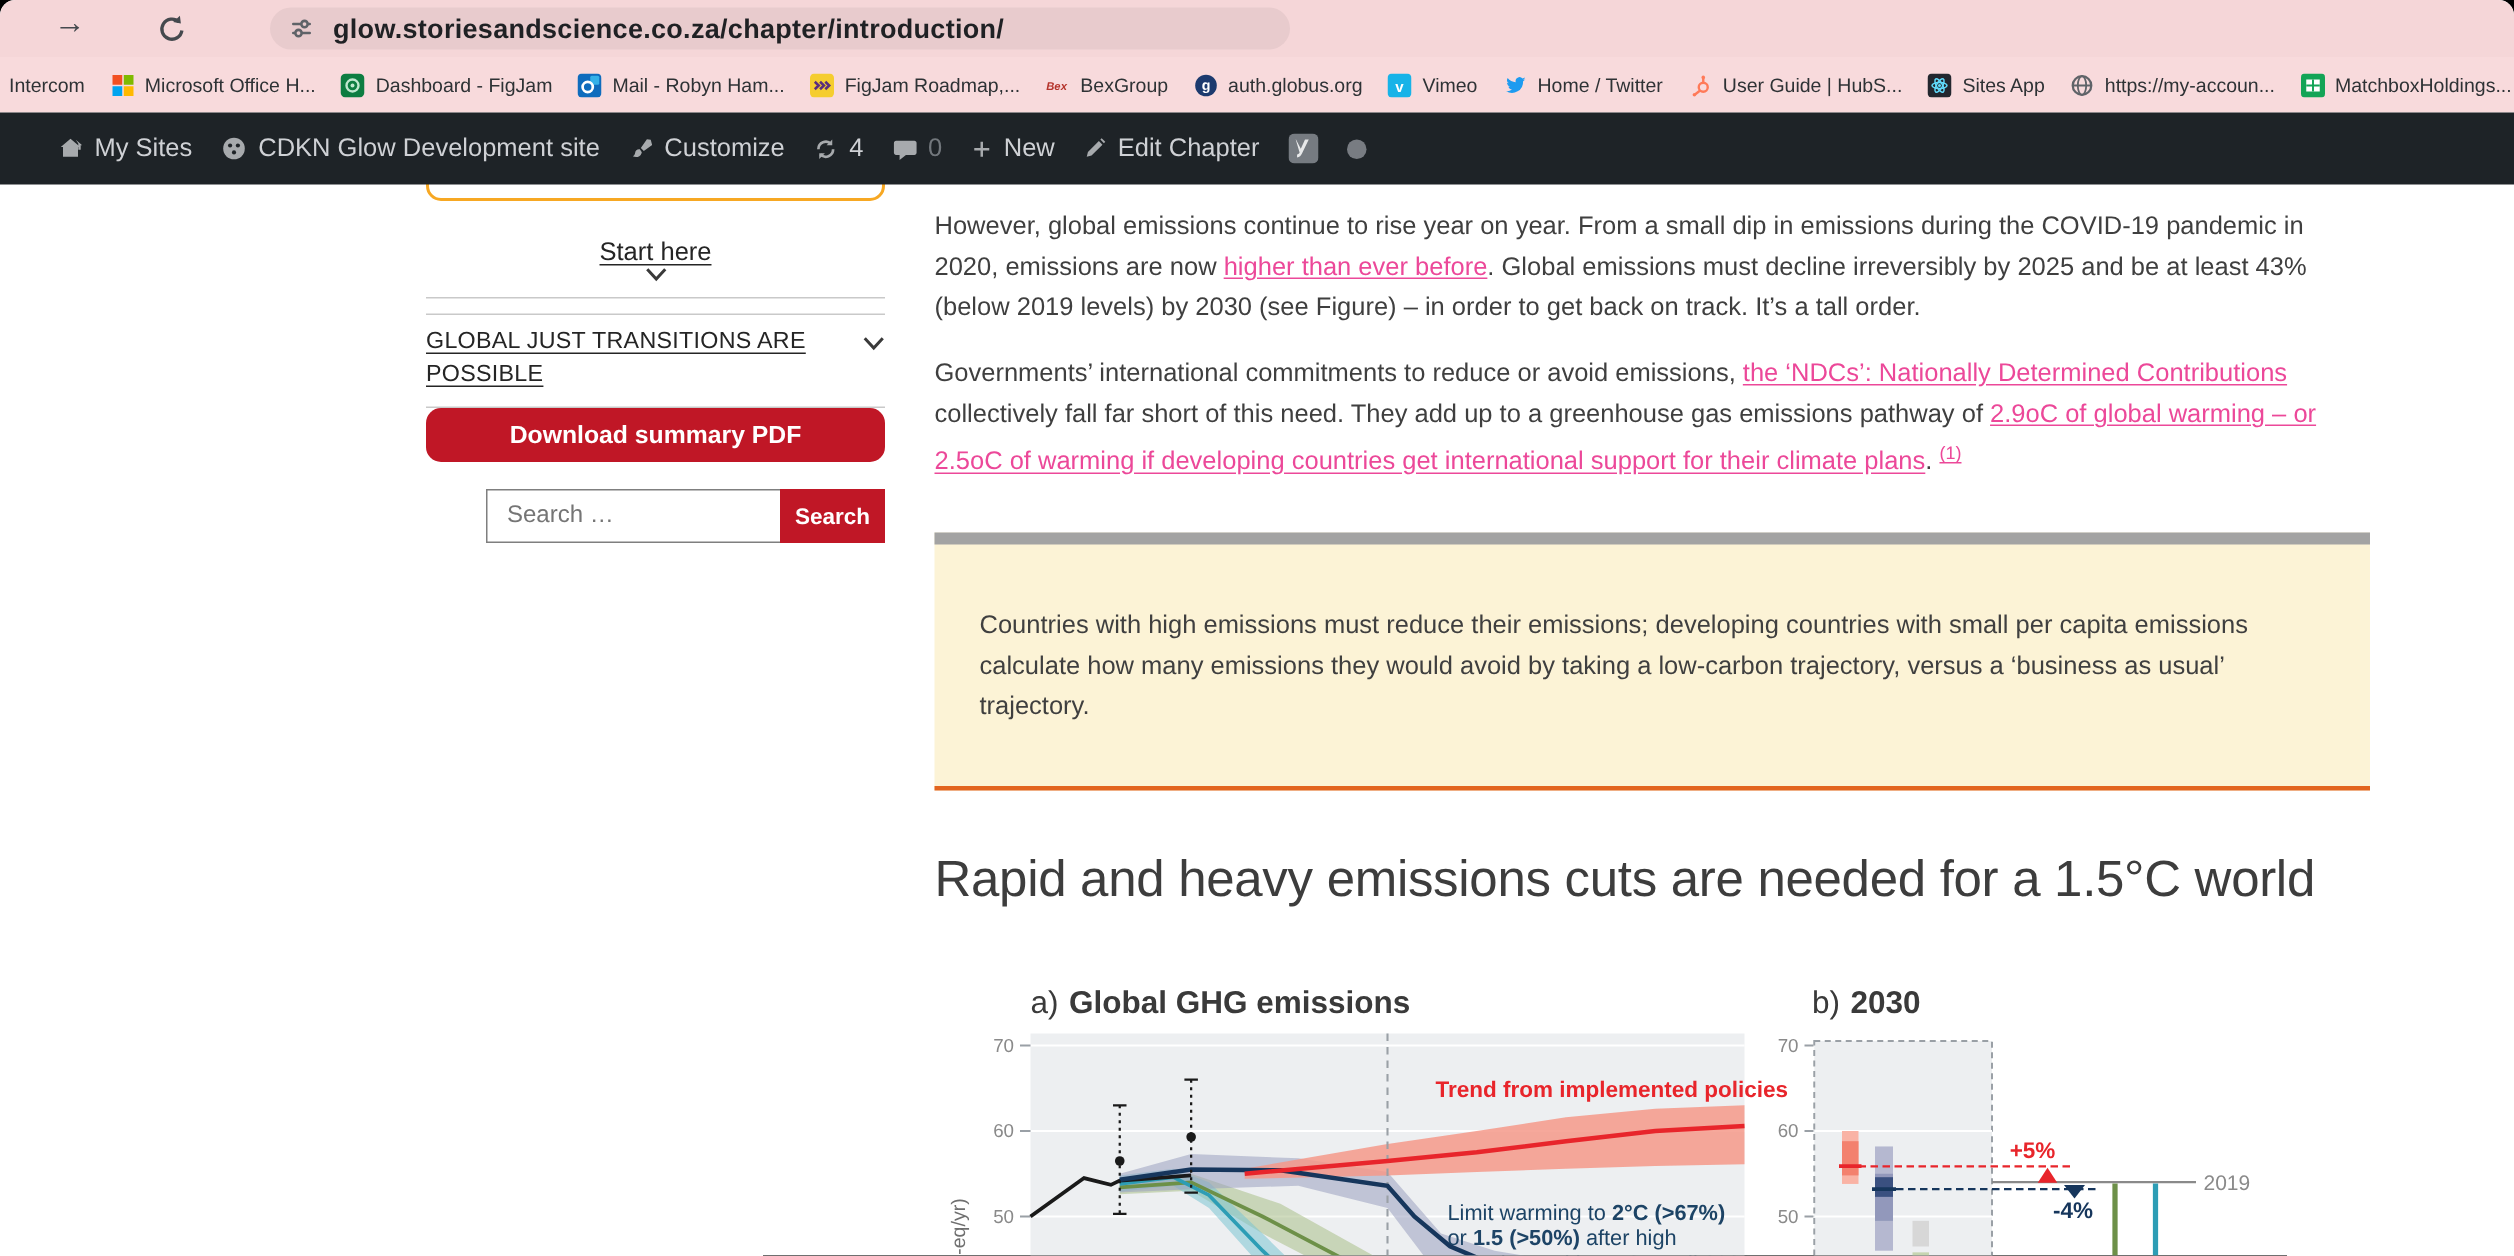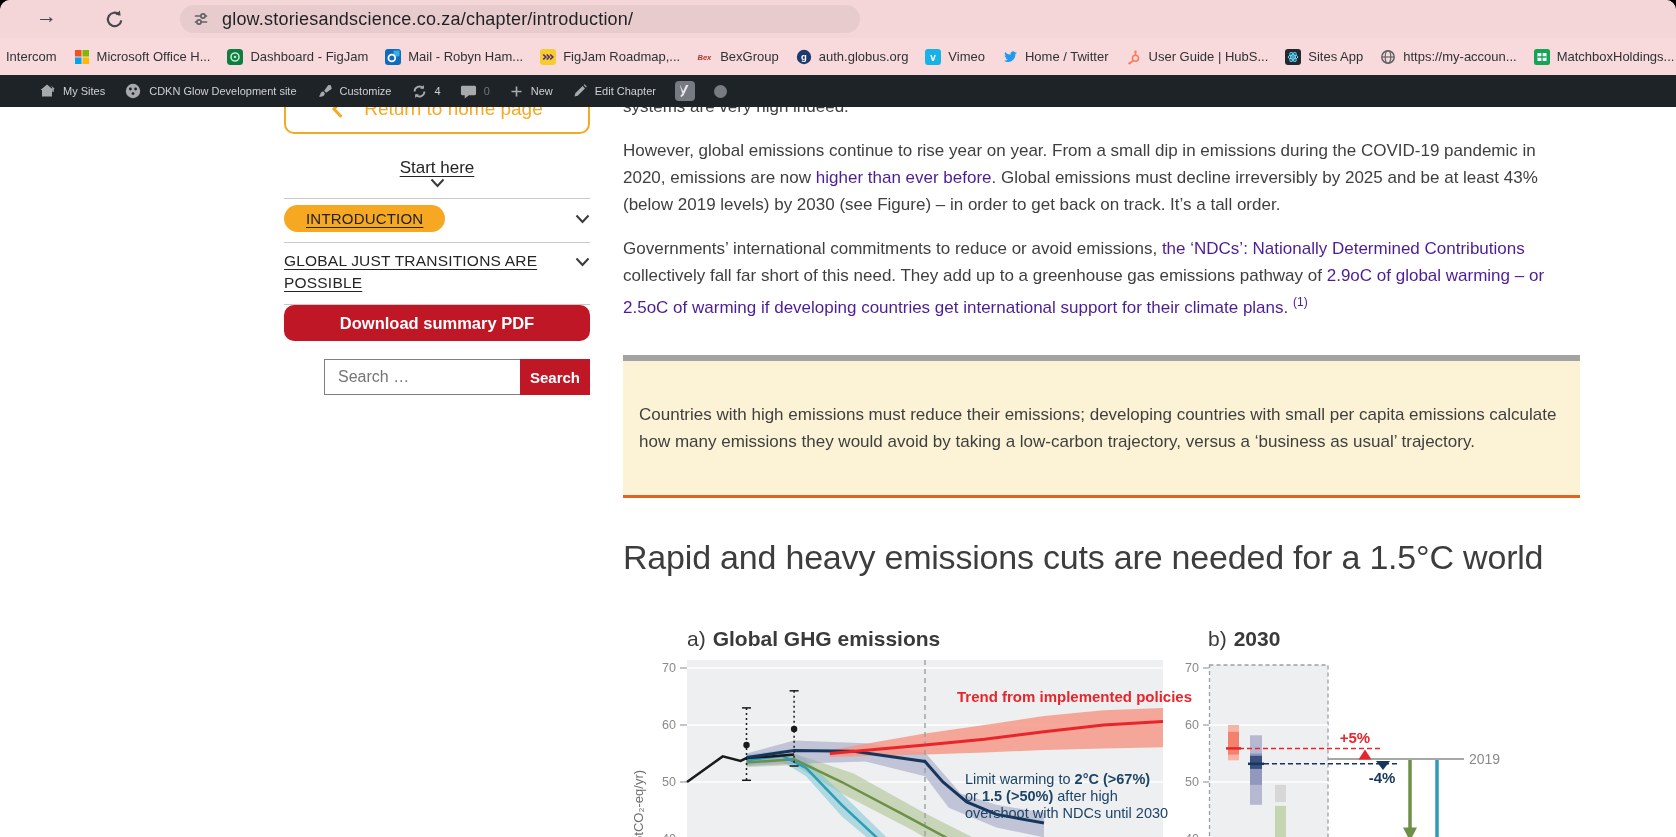--- a/index.html
+++ b/index.html
@@ -2,30 +2,30 @@
 <html><head>
 <meta charset="utf-8">
 <style>
   html,body{margin:0;padding:0;background:#000;font-family:"Liberation Sans",sans-serif;}
   #screen{position:relative;width:1676px;height:837px;background:#fff;overflow:hidden;border-radius:10px 10px 0 0;}
 
   
   .topbar{position:absolute;top:0;left:0;right:0;height:38px;background:#f5d6d8;border-radius:10px 10px 0 0;z-index:30;}
   .nav-fwd{position:absolute;left:36px;top:4px;font-size:21px;color:#45494e;}
   .nav-reload{position:absolute;left:103px;top:8px;}
-  .urlpill{position:absolute;left:180px;top:5px;width:680px;height:28px;border-radius:14px;background:#e8cbcd;display:flex;align-items:center;padding:0 13px;box-sizing:border-box;}
+  .urlpill{position:absolute;left:180px;top:5px;width:680px;height:28px;border-radius:14px;background:#e8cbcd;display:flex;align-items:center;padding:0 13px;box-sizing:border-box;font-weight:bold;}
   .url-text{font-size:18px;color:#1f2124;margin-left:13px;letter-spacing:.2px;white-space:nowrap;}
 
   
   .bmbar{position:absolute;top:38px;left:0;right:0;height:37px;background:#f8dadc;z-index:30;display:flex;align-items:center;padding-left:6px;gap:17px;overflow:hidden;}
   .bm{display:flex;align-items:center;gap:7px;font-size:13px;color:#2e3235;white-space:nowrap;text-align:right;}
   .bm svg{width:16px;height:16px;flex:none;display:block;}
 
   
-  .adminbar{position:absolute;top:75px;left:0;right:0;height:32px;background:#1e2327;z-index:30;display:flex;align-items:center;padding-left:38px;color:#cfd1d5;font-size:11px;}
+  .adminbar{position:absolute;top:75px;left:0;right:0;height:48px;background:#1e2327;z-index:30;display:flex;align-items:center;padding-left:38px;color:#cfd1d5;font-size:17px;}
   .ab-item{display:flex;align-items:center;gap:7px;margin-right:19px;white-space:nowrap;}
   .ab-item svg{display:block;}
   .ab-count-dim{color:#72777c;}
   .ab-dot{width:13px;height:13px;border-radius:50%;background:#787c82;}
 
   
   .sidebar{position:absolute;left:284px;top:84px;width:306px;z-index:5;}
   .return-btn{height:46px;border:2px solid #f7a823;border-radius:10px;background:#fff;display:flex;align-items:center;justify-content:center;gap:21px;color:#f7a823;font-size:19px;cursor:pointer;}
   .nav-row{display:flex;align-items:center;justify-content:space-between;cursor:pointer;}
   .nav-row.first{margin-top:24px;flex-direction:column;}
@@ -39,23 +39,23 @@
   .search-row{margin-top:18px;display:flex;height:36px;}
   .search-input{flex:1;border:1px solid #7f7f7f;border-right:none;padding:0 13px;font-size:16px;color:#444;font-family:"Liberation Sans",sans-serif;outline:none;background:#fff;min-width:0;margin-left:40px;}
   .search-btn{width:70px;background:#c01726;color:#fff;border:none;font-size:15px;font-weight:bold;font-family:"Liberation Sans",sans-serif;cursor:pointer;}
 
   
   .content{position:absolute;left:623px;top:0;width:957px;z-index:5;color:#3f3f3f;}
   .body-text{font-size:17px;line-height:27px;}
   .clipped-line{margin-top:93px;}
   .para1{margin-top:17px;}
   .para2{margin-top:13px;}
-  .lnk{color:#4c1d95;text-underline-offset:2px;text-align:center;}
+  .lnk{color:#ec4899;text-decoration:underline;text-underline-offset:2px;text-align:center;}
   .ref-sup{font-size:12px;}
-  .callout{margin-top:34px;background:#fcf3d6;border-top:6px solid #a3a3a3;border-bottom:3px solid #e2641f;padding:40px 16px;box-sizing:border-box;}
+  .callout{margin-top:34px;background:#fcf3d6;border-top:8px solid #a3a3a3;border-bottom:3px solid #e2641f;padding:40px 30px;box-sizing:border-box;}
   .callout p{margin:0;font-size:17px;line-height:27px;color:#3f3f3f;}
   .h2{margin-top:37px;font-size:34px;line-height:44px;color:#3d3d3d;font-weight:normal;letter-spacing:-.2px;}
   .figure{margin-top:31px;display:block;}
   .figure text{font-family:"Liberation Sans",sans-serif;}
 </style>
 </head>
 <body>
 
 <div id="screen">
 
@@ -259,26 +259,20 @@
     </div>
 
     <div class="nav-row first">
       <span class="nav-link">Start here</span>
       <svg width="15" height="10" viewBox="0 0 15 10">
           <path d="M1.5 1.5 7.5 8l6-6.5" fill="none" stroke="#3a3a3a" stroke-width="2"></path>
         </svg>
     </div>
     <hr class="sb-hr">
 
-    <div class="nav-row intro-row">
-      <span class="intro-pill"><span>INTRODUCTION</span></span>
-      <svg width="15" height="10" viewBox="0 0 15 10">
-          <path d="M1.5 1.5 7.5 8l6-6.5" fill="none" stroke="#3a3a3a" stroke-width="2"></path>
-        </svg>
-    </div>
     <hr class="sb-hr">
 
     <div class="nav-row multi-row">
       <span class="nav-link multi-link">GLOBAL JUST TRANSITIONS ARE POSSIBLE</span>
       <svg width="15" height="10" viewBox="0 0 15 10" style="margin-top:7px">
           <path d="M1.5 1.5 7.5 8l6-6.5" fill="none" stroke="#3a3a3a" stroke-width="2"></path>
         </svg>
     </div>
     <hr class="sb-hr">
 

